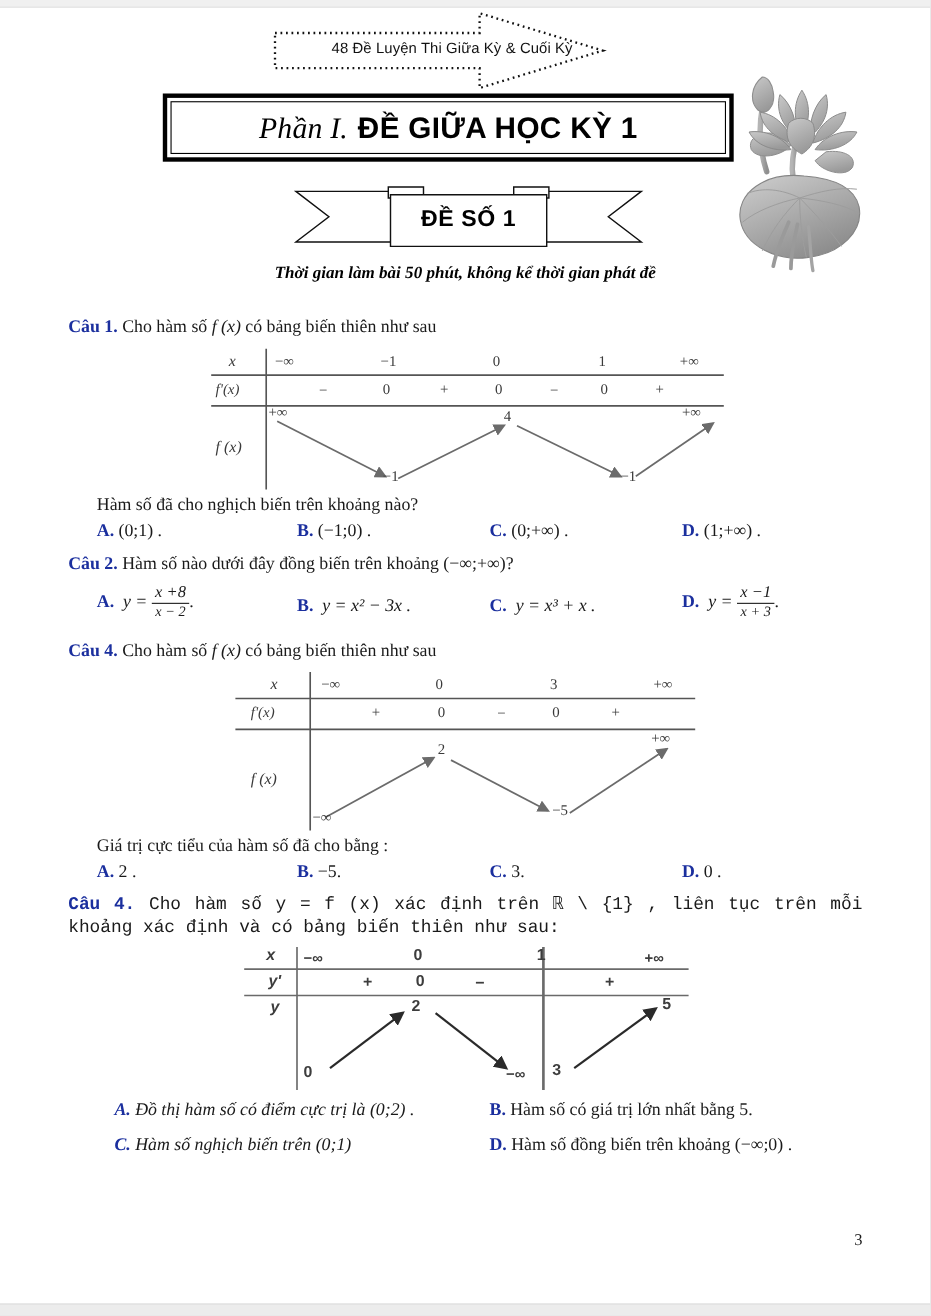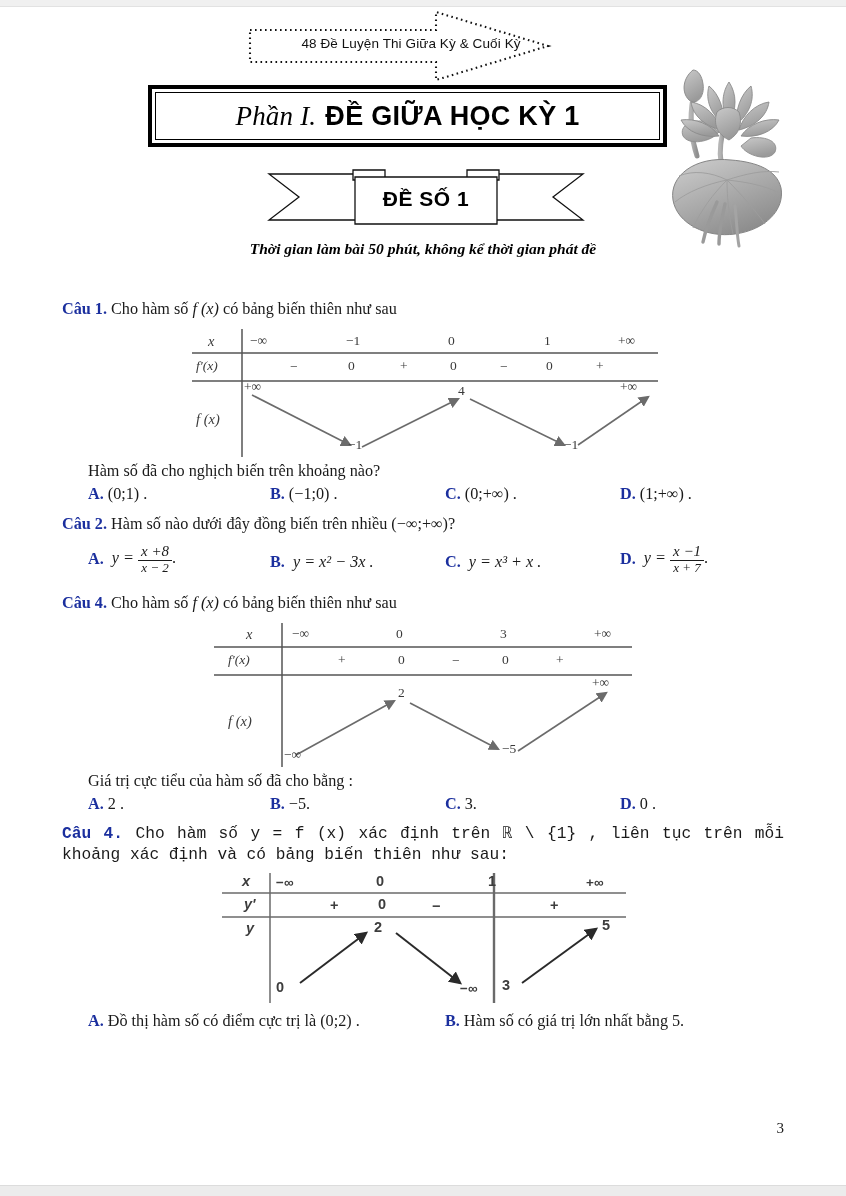--- a/index.html
+++ b/index.html
@@ -55,32 +55,32 @@
     position:absolute;left:0;right:0;top:240px;text-align:center;
     font-family:"Liberation Serif",serif;font-style:italic;font-weight:700;
     font-size:15.5px;color:#000;
   }
 
   
   .content{position:absolute;left:62px;top:285px;width:722px;}
   .para{font-size:16.2px;line-height:1.32;color:#1a1a1a;text-align:justify;}
   .lbl{color:#1b2f9e;font-weight:700;}
   .lbl-serif{color:#1b2f9e;font-weight:700;font-family:"Liberation Serif",serif;}
-  .q{margin-top:14px;font-size:16.2px;line-height:1.34;color:#1a1a1a;}
+  .q{margin-top:2px;font-size:16.2px;line-height:1.34;color:#1a1a1a;}
   .stem{padding-left:26px;font-size:16.2px;color:#1a1a1a;margin-top:3px;}
   i.mth{font-family:"Liberation Serif",serif;font-style:italic;}
   .mathup{font-family:"Liberation Serif",serif;}
 
   
   .ans-row{position:relative;height:24px;margin-top:4px;font-size:16.2px;color:#1a1a1a;}
   .ans-row.tall{height:44px;}
   .ans{position:absolute;top:0;white-space:nowrap;}
   .ans .k{color:#1b2f9e;font-weight:700;margin-right:4px;}
   .c0{left:26px;} .c1{left:208px;} .c2{left:383px;} .c3{left:558px;}
-  .h0{left:26px;} .h1{left:383px;}
+  .h0{left:42px;font-style:italic;} .h1{left:383px;}
 
   
   .frac{display:inline-block;vertical-align:-0.52em;text-align:center;font-style:italic;}
   .frac .num{display:block;padding:0 3px;font-size:15px;line-height:1.12;}
   .frac .den{display:block;padding:0 3px;font-size:13px;line-height:1.12;border-top:1.1px solid #1a1a1a;}
 
   
   .vt{position:relative;}
   .vt svg{display:block;}
   .vt .cell{position:absolute;font-family:"Liberation Serif",serif;color:#3a3a3a;white-space:nowrap;}
@@ -240,21 +240,21 @@
     <div class="stem">Hàm số đã cho nghịch biến trên khoảng nào?</div>
     <div class="ans-row">
       <span class="ans c0"><span class="k">A.</span><span>(0;1) .</span></span>
       <span class="ans c1"><span class="k">B.</span><span>(−1;0) .</span></span>
       <span class="ans c2"><span class="k">C.</span><span>(0;+∞) .</span></span>
       <span class="ans c3"><span class="k">D.</span><span>(1;+∞) .</span></span>
     </div>
 
     <div class="q" style="margin-top:5px;">
       <span class="lbl">Câu 2.</span>
-      <span>Hàm số nào dưới đây đồng biến trên nhiều</span>
+      <span>Hàm số nào dưới đây đồng biến trên khoảng</span>
       <span class="mathup">(−∞;+∞)</span><span>?</span>
     </div>
     <div class="ans-row tall" style="margin-top:8px;">
       <span class="ans c0">
         <span class="k">A.</span>
         <i class="mth">y =</i>
         <span class="frac">
           <span class="num">x +8</span>
           <span class="den">x − 2</span>
         </span><span>.</span>
@@ -265,21 +265,21 @@
       </span>
       <span class="ans c2" style="top:10px;">
         <span class="k">C.</span>
         <i class="mth">y = x³ + x .</i>
       </span>
       <span class="ans c3">
         <span class="k">D.</span>
         <i class="mth">y =</i>
         <span class="frac">
           <span class="num">x −1</span>
-          <span class="den">x + 7</span>
+          <span class="den">x + 3</span>
         </span><span>.</span>
       </span>
     </div>
 
     <div class="q" style="margin-top:6px;">
       <span class="lbl">Câu 4.</span>
       <span>Cho hàm số</span>
       <i class="mth">f (x)</i>
       <span>có bảng biến thiên như sau</span>
     </div>
@@ -373,16 +373,20 @@
       <span class="cell md" style="left:156px;top:48px;">2</span>
       <span class="cell sm" style="left:242px;top:110px;">−∞</span>
       <span class="cell md" style="left:284px;top:106px;">3</span>
       <span class="cell md" style="left:384px;top:46px;">5</span>
     </div>
 
     <div class="ans-row" style="margin-top:7px;">
       <span class="ans h0"><span class="k">A.</span><span>Đồ thị hàm số có điểm cực trị là (0;2) .</span></span>
       <span class="ans h1"><span class="k">B.</span><span>Hàm số có giá trị lớn nhất bằng 5.</span></span>
     </div>
+    <div class="ans-row" style="margin-top:7px;">
+      <span class="ans h0"><span class="k">C.</span><span>Hàm số nghịch biến trên (0;1)</span></span>
+      <span class="ans h1"><span class="k">D.</span><span>Hàm số đồng biến trên khoảng (−∞;0) .</span></span>
+    </div>
   </div>
 
   <div class="pagenum">3</div>
 </div>
 
 </body></html>

